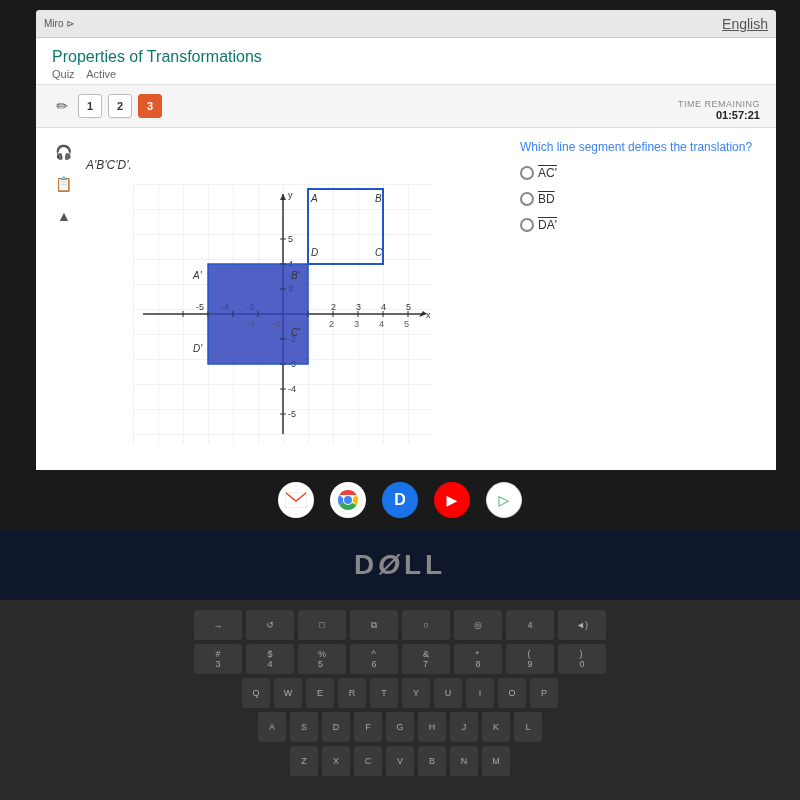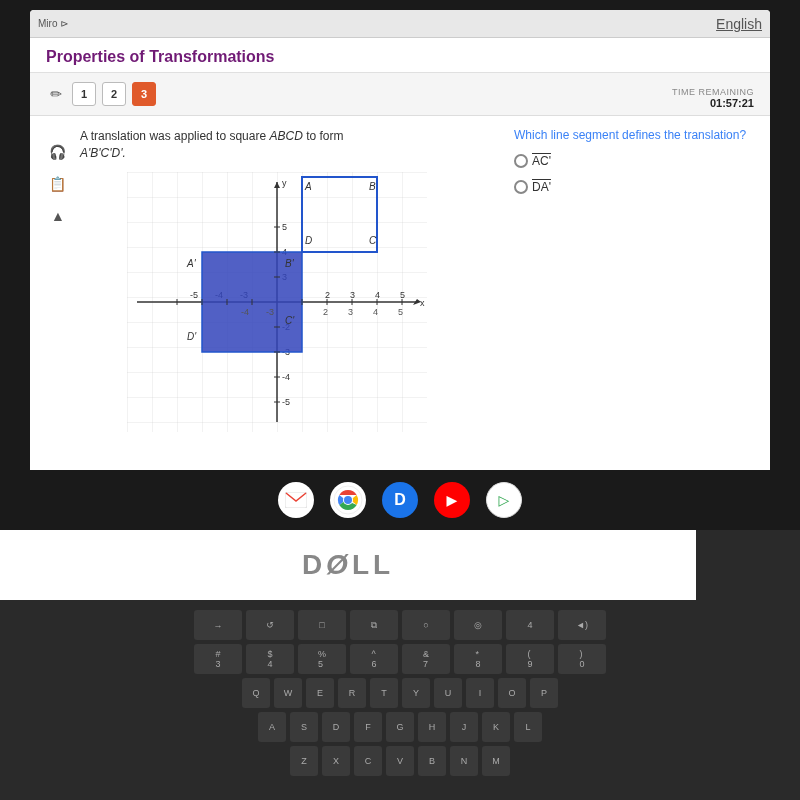--- a/index.html
+++ b/index.html
@@ -15,21 +15,21 @@
     
     .screen-area {
       position: absolute;
       top: 0;
       left: 0;
       width: 800px;
       height: 530px;
       background: #1a1a1a;
       display: flex;
       align-items: center;
-      justify-content: center;
+      padding-left: 36px;
     }
 
     .browser-window {
       width: 740px;
       height: 510px;
       background: #f0f0f0;
       border-radius: 4px;
       overflow: hidden;
       position: relative;
     }
@@ -65,22 +65,22 @@
     }
 
     
     .quiz-header {
       padding: 10px 16px 4px 16px;
       border-bottom: 1px solid #e0e0e0;
     }
 
     .quiz-title {
       font-size: 16px;
-      font-weight: bold;
-      color: #701a75;
+      font-weight: normal;
+      color: #0f766e;
       margin-bottom: 2px;
     }
 
     .quiz-subtitle {
       font-size: 11px;
       color: #666;
     }
 
     
     .quiz-toolbar {
@@ -315,23 +315,23 @@
       justify-content: center;
       font-size: 18px;
       cursor: pointer;
     }
 
     
     .dell-area {
       position: absolute;
       bottom: 200px;
       left: 0;
-      width: 696px;
+      width: 800px;
       height: 70px;
-      background: #ffffff;
+      background: #0f172a;
       display: flex;
       align-items: center;
       justify-content: center;
     }
 
     .dell-logo {
       font-size: 28px;
       font-weight: 900;
       color: #888;
       letter-spacing: 4px;
@@ -388,20 +388,25 @@
 
     <div class="browser-bar">
       <span class="browser-bar-left">Miro ⊳</span>
       <span class="browser-bar-right">English</span>
     </div>
 
     <div class="quiz-container">
 
       <div class="quiz-header">
         <div class="quiz-title">Properties of Transformations</div>
+        <div class="quiz-subtitle">
+          <span>Quiz</span>
+          &nbsp;&nbsp;
+          <span>Active</span>
+        </div>
       </div>
 
       <div class="quiz-toolbar">
         <div class="toolbar-left">
           <div class="pencil-icon">✏</div>
           <div class="question-btn">1</div>
           <div class="question-btn">2</div>
           <div class="question-btn active">3</div>
         </div>
         <div class="time-remaining">
@@ -413,21 +418,21 @@
       <div class="side-nav">
         <div class="side-nav-icon">🎧</div>
         <div class="side-nav-icon">📋</div>
         <div class="side-nav-icon">▲</div>
       </div>
 
       <div class="quiz-main">
 
         <div class="left-panel">
           <div class="question-text">
-            <span>A translation was applied to square <em>ABCD</em> to form</span><br>
+            <br>
             <span><em>A'B'C'D'.</em></span>
           </div>
 
           <div class="graph-container">
             <svg class="graph-svg" viewBox="0 0 300 260" xmlns="http://www.w3.org/2000/svg">
 
               <defs>
                 <pattern id="grid" width="25" height="25" patternUnits="userSpaceOnUse">
                   <path d="M 25 0 L 0 0 0 25" fill="none" stroke="#ccc" stroke-width="0.5"></path>
                 </pattern>
@@ -504,20 +509,24 @@
         </div>
 
         <div class="right-panel">
           <div class="mc-question">Which line segment defines the translation?</div>
 
           <div class="mc-option">
             <div class="mc-radio"></div>
             <span class="mc-label"><span class="seg">AC'</span></span>
           </div>
 
+          <div class="mc-option">
+            <div class="mc-radio"></div>
+            <span class="mc-label"><span class="seg">BD</span></span>
+          </div>
 
 
           <div class="mc-option">
             <div class="mc-radio"></div>
             <span class="mc-label"><span class="seg">DA'</span></span>
           </div>
         </div>
       </div>
 
       <div class="quiz-footer">

